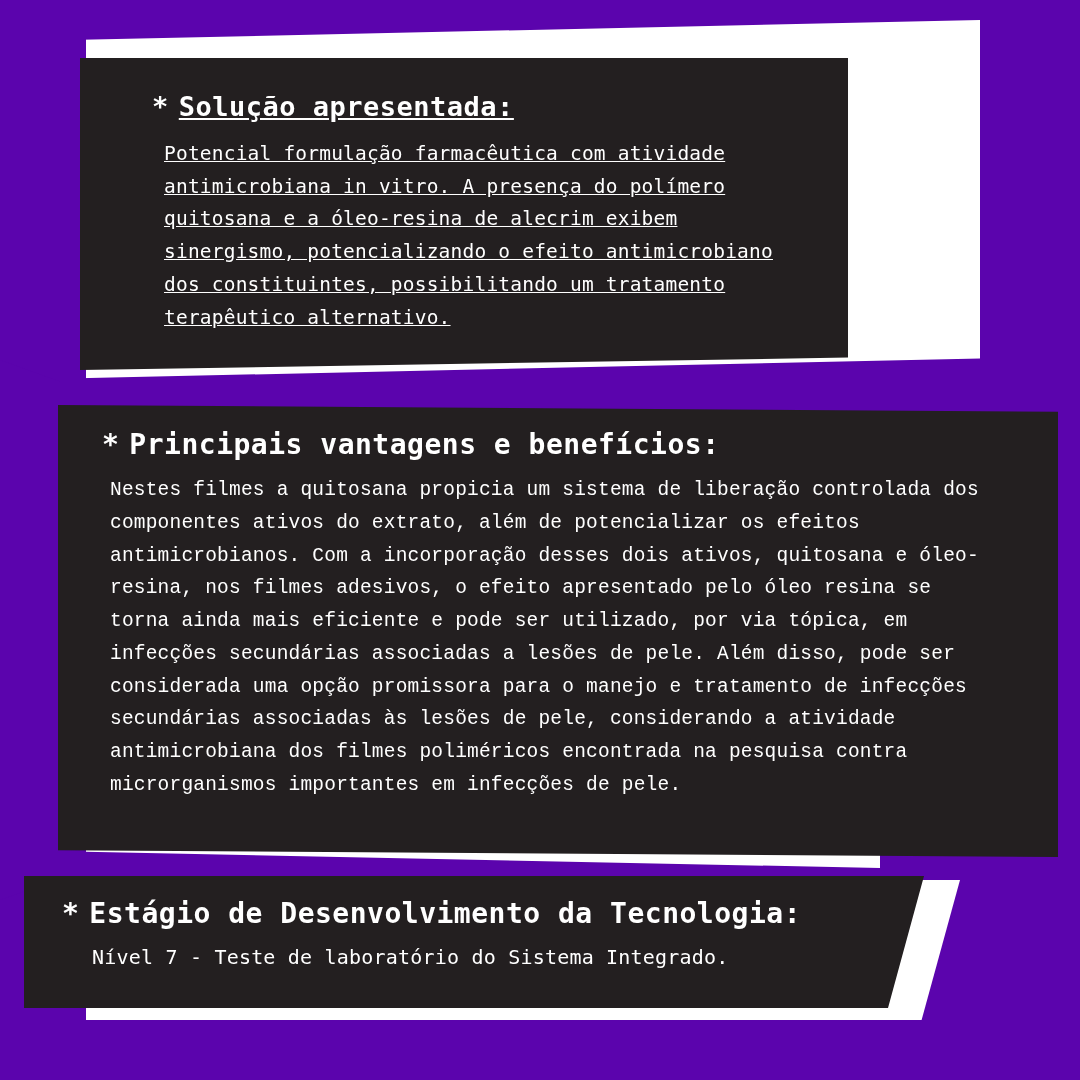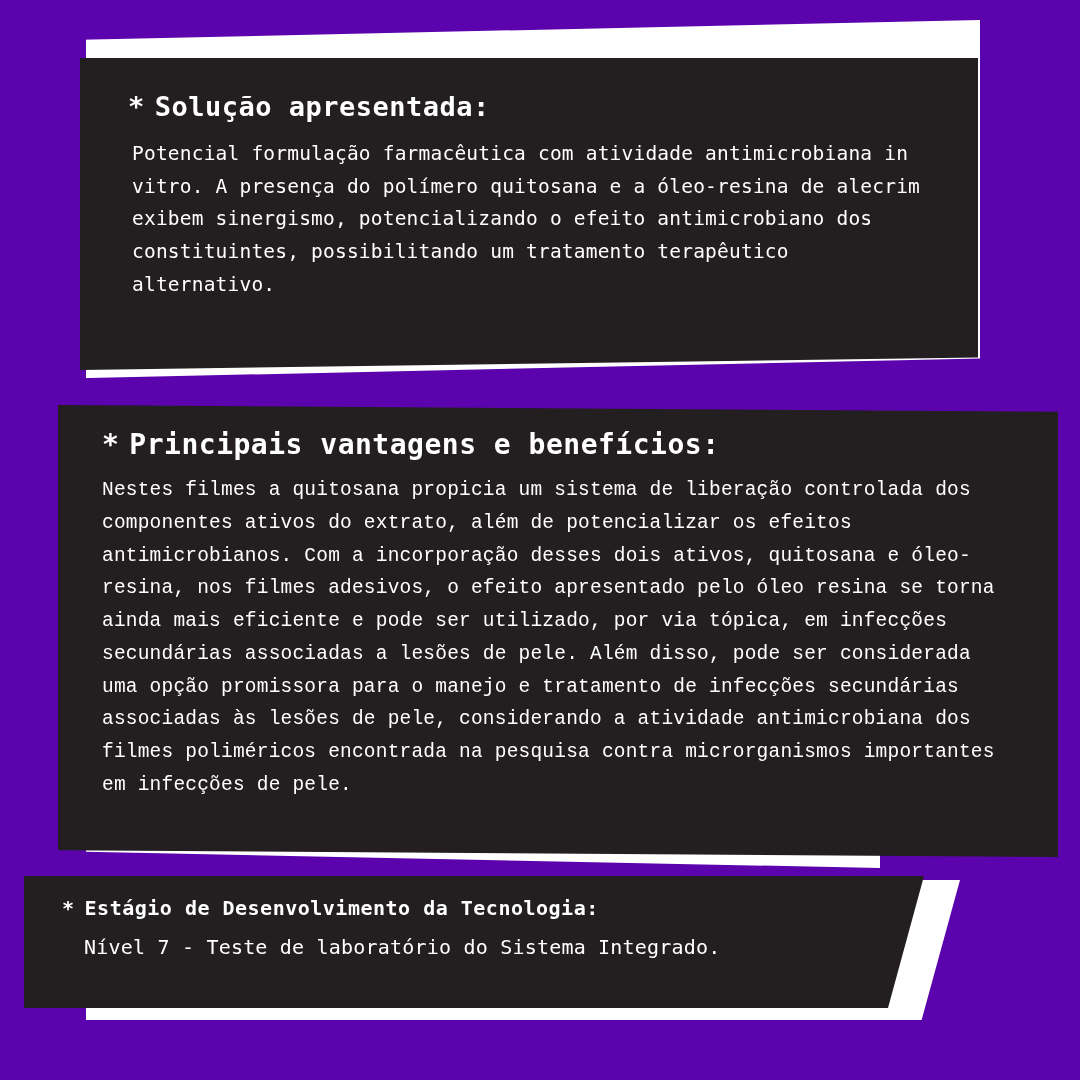--- a/index.html
+++ b/index.html
@@ -74,37 +74,38 @@
   }
   .card h2 {
     margin: 0 0 14px 0;
     font-size: 27px;
     font-weight: bold;
     letter-spacing: 0.5px;
     line-height: 1.25;
     white-space: pre;
   }
   .card p {
-    margin: 0;
+    margin: 8px;
     font-size: 19.5px;
     line-height: 1.68;
     letter-spacing: 0.2px;
   }
   .star {
     display: inline-block;
     margin-right: 10px;
   }
 
   #card-solution {
     left: 80px;
     top: 58px;
-    width: 898px;
+    width: 768px;
     height: 312px;
-    padding: 32px 46px 28px 52px;
+    padding: 32px 46px 28px 76px;
     clip-path: polygon(0% 0%, 100% 0%, 100% 96%, 0% 100%);
+    text-decoration: underline;
   }
   #card-solution h2 { margin-left: -4px; }
   #card-solution p { max-width: 790px; }
 
   #card-advantages {
     left: 58px;
     top: 405px;
     width: 1000px;
     height: 452px;
     padding: 22px 60px 24px 44px;
@@ -114,21 +115,21 @@
   #card-advantages p { max-width: 930px; font-family: Liberation Mono, monospace; }
 
   #card-stage {
     left: 24px;
     top: 876px;
     width: 900px;
     height: 132px;
     padding: 20px 40px 18px 38px;
     clip-path: polygon(0% 0%, 100% 0%, 96% 100%, 0% 100%);
   }
-  #card-stage h2 { font-size: 20px; margin-bottom: 10px; }
+  #card-stage h2 { font-size: 28px; margin-bottom: 10px; }
   #card-stage p { font-size: 20px; padding-left: 22px; }
 </style>
 </head>
 <body>
 
 <div class="page">
 
   <div class="white-top-inner"></div>
   <div class="white-mid"></div>
   <div class="white-bottom"></div>

